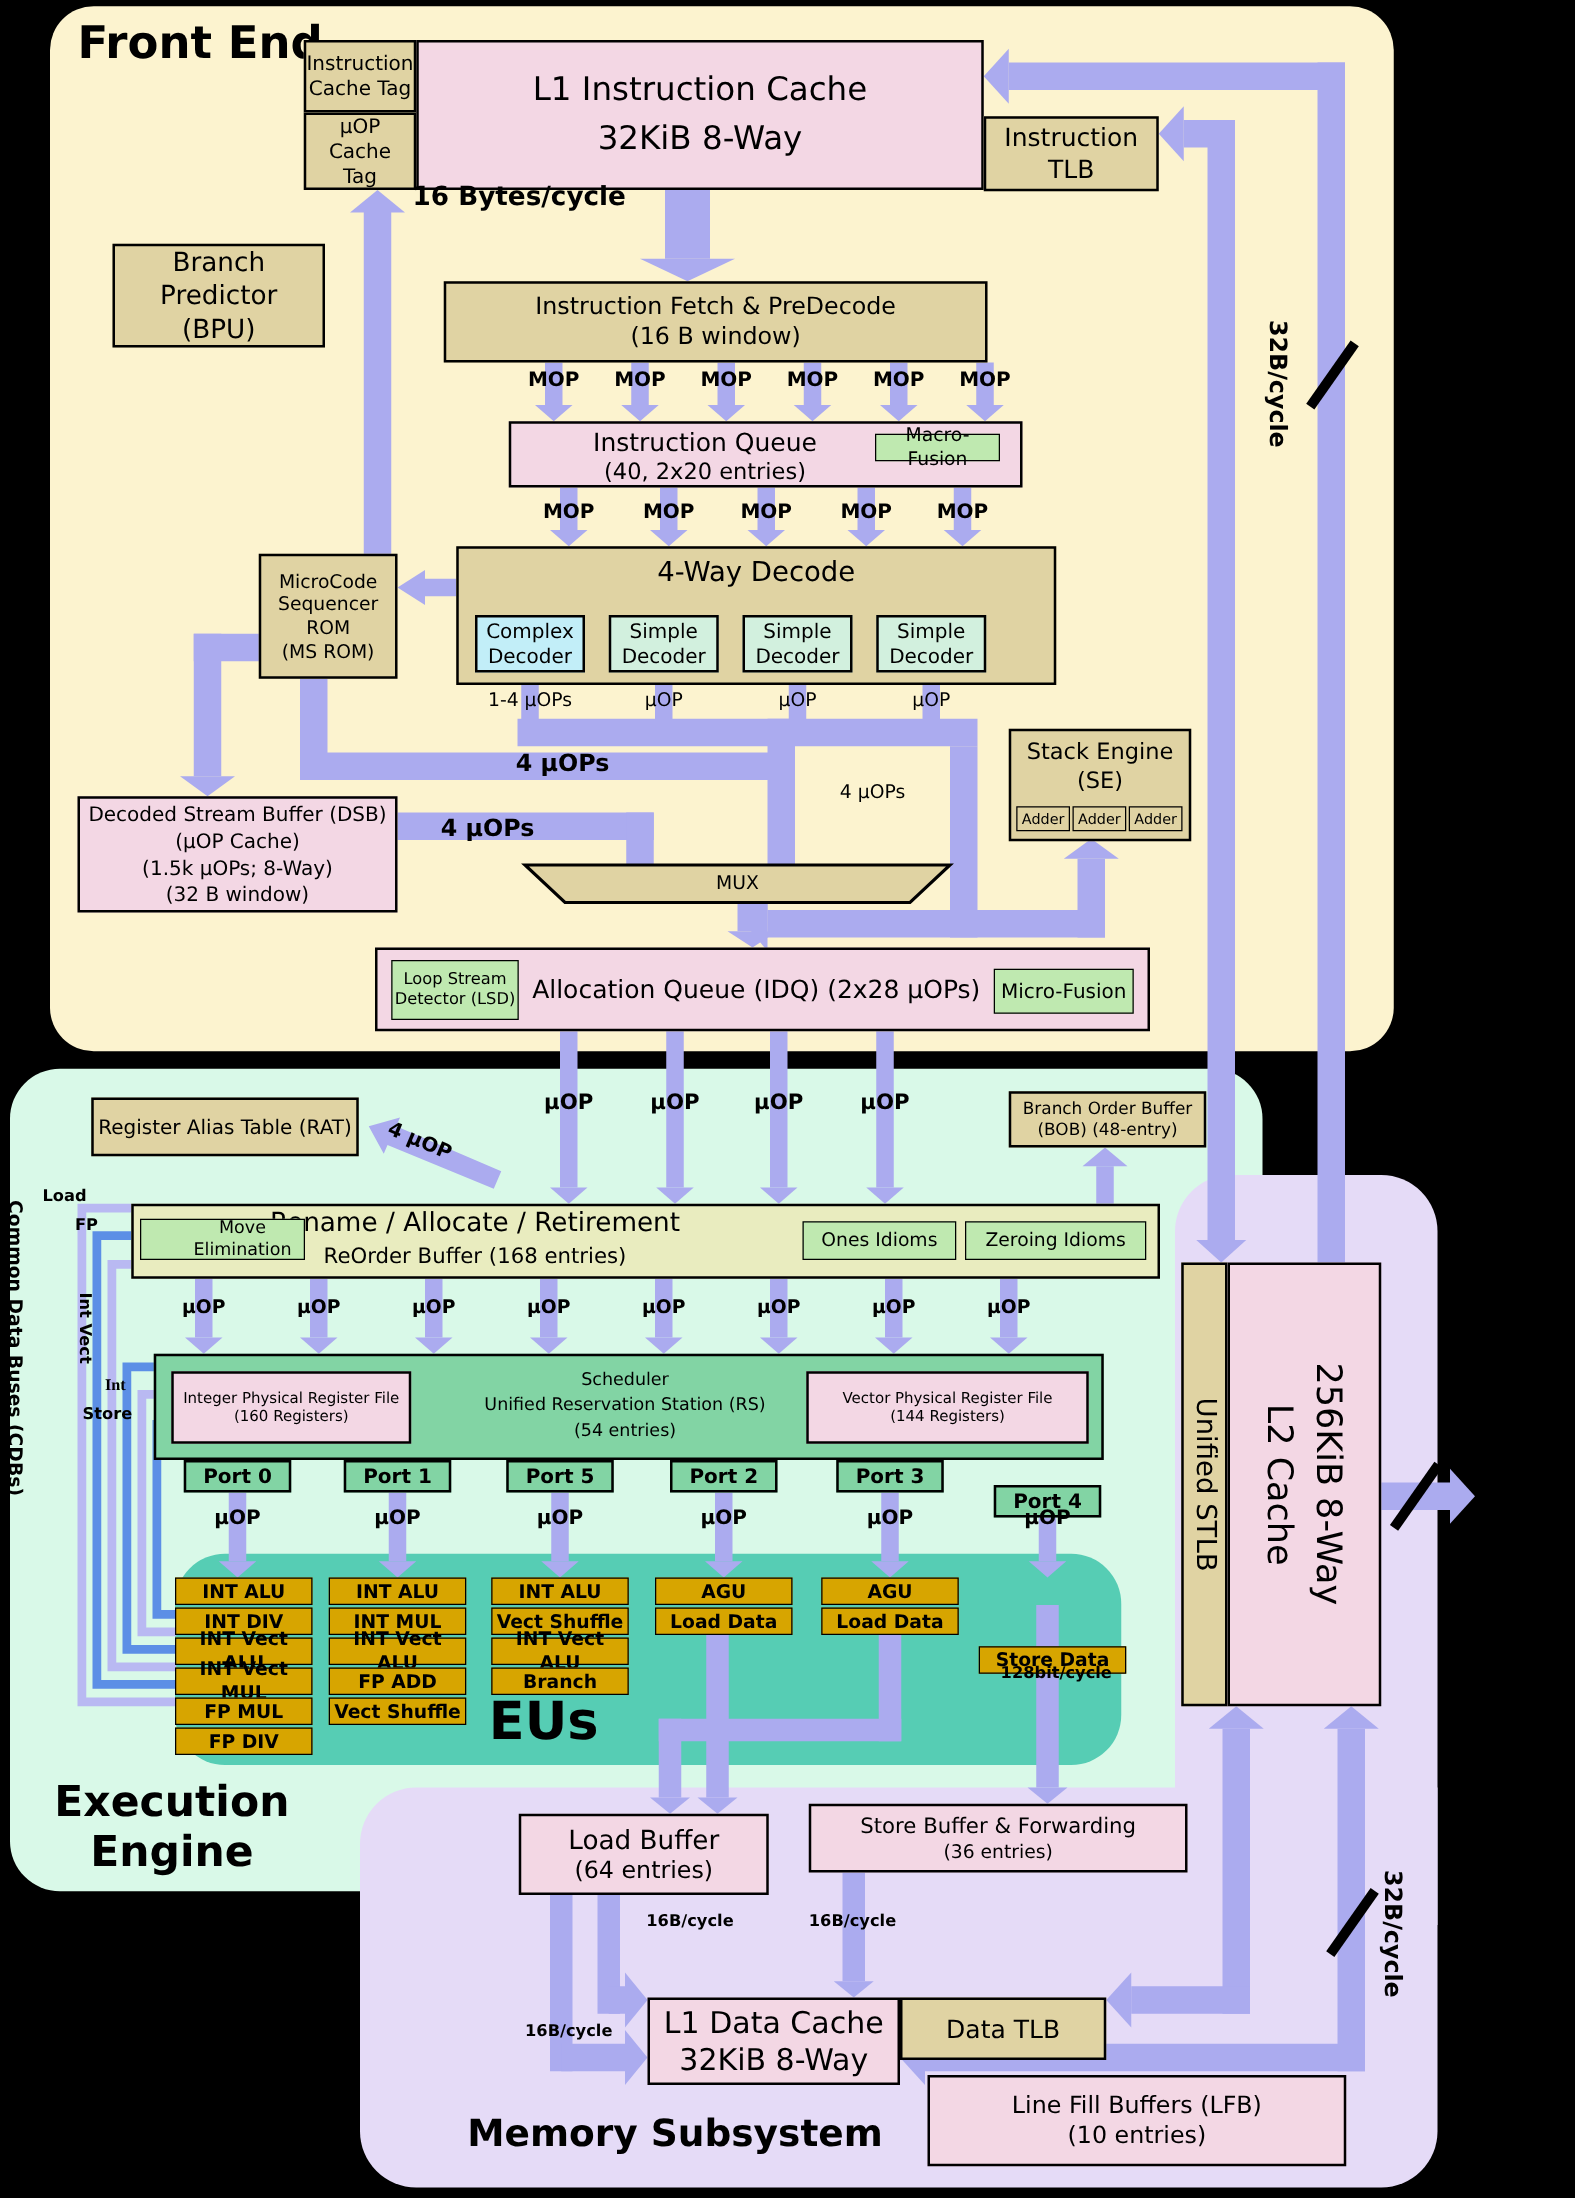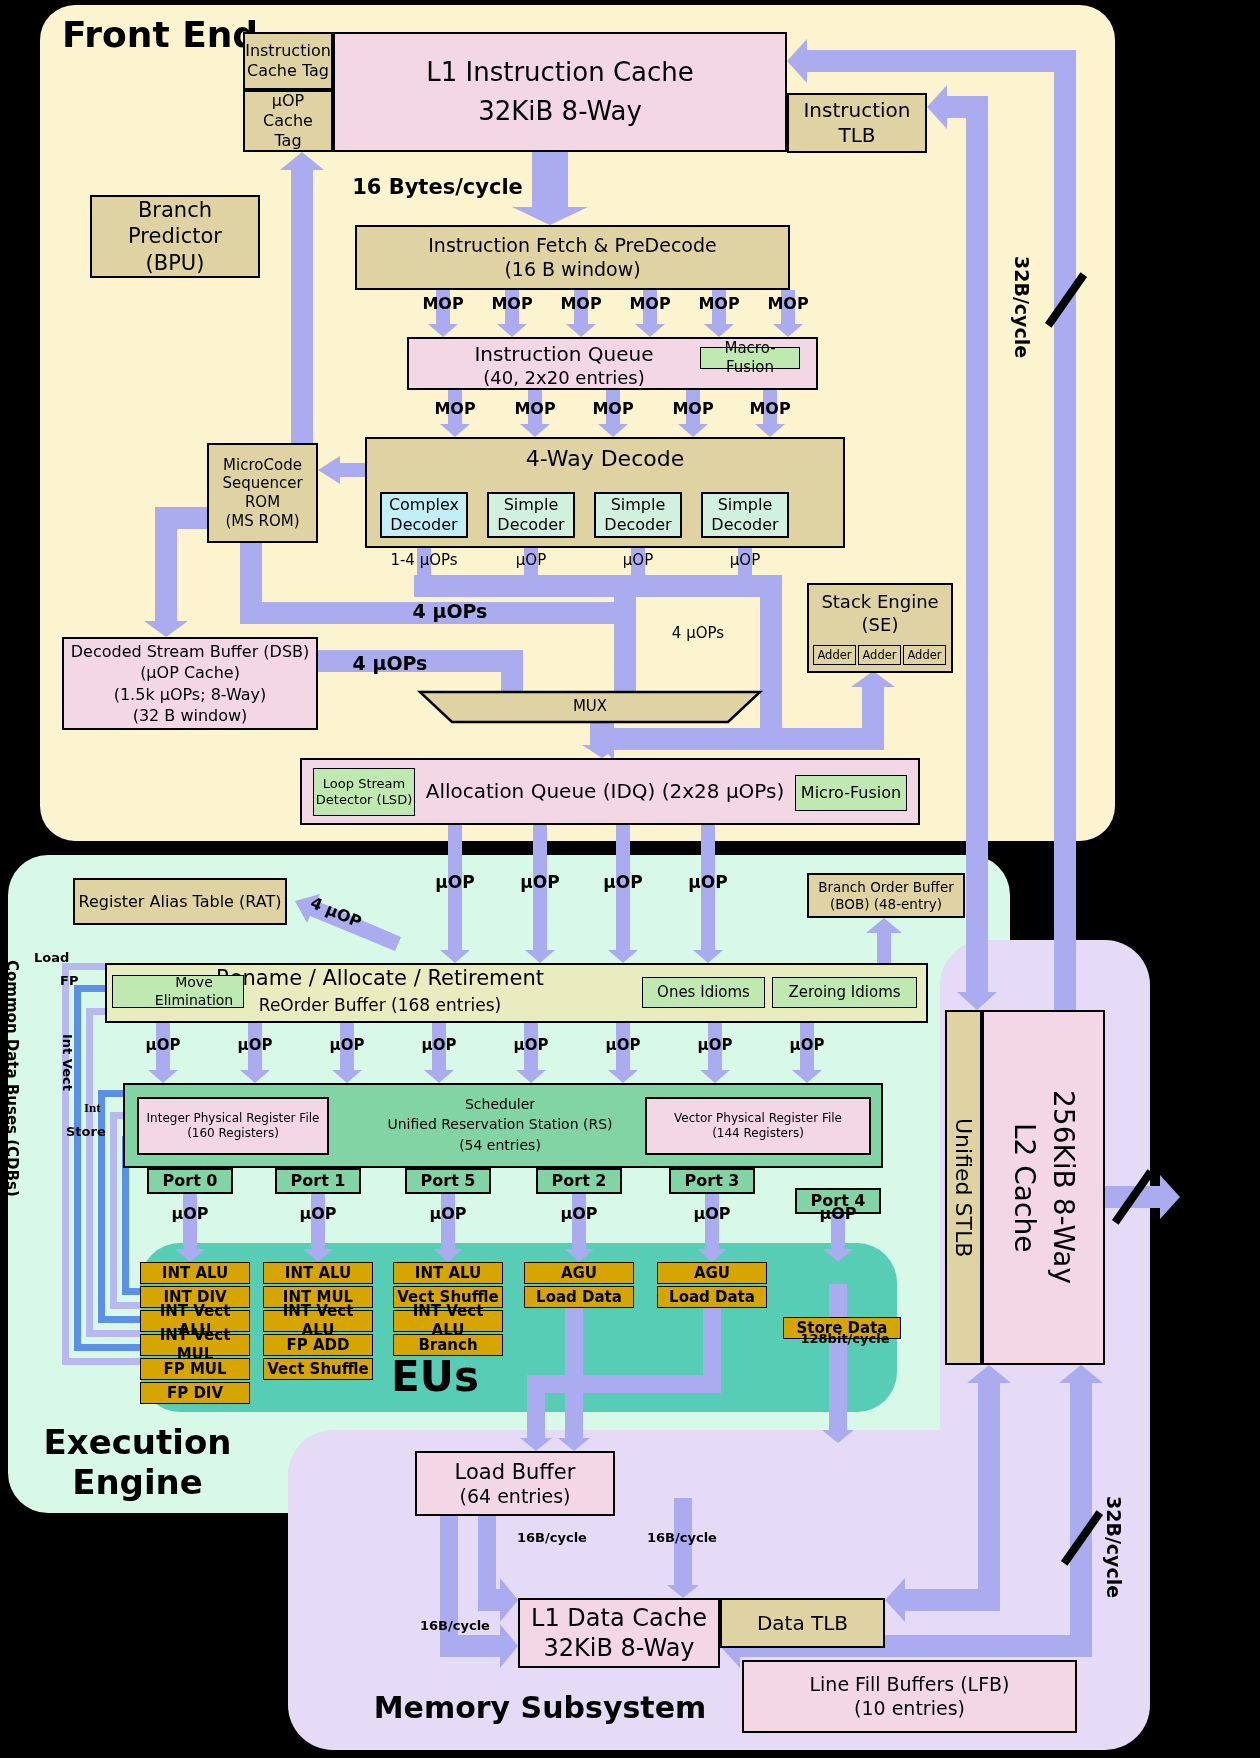--- a/index.html
+++ b/index.html
@@ -213,21 +213,21 @@
     <span>Tag</span>
   </div>
   <div class="bx pink" style="left:333px;top:32px;width:454px;height:120px;font-size:26px;line-height:1.5;">
     <span>L1 Instruction Cache</span>
     <span>32KiB 8-Way</span>
   </div>
   <div class="bx tan" style="left:787px;top:93px;width:140px;height:60px;font-size:20px;">
     <span>Instruction</span>
     <span>TLB</span>
   </div>
-  <div class="lb b" style="left:330px;top:175px;width:215px;text-align:center;font-size:21px;">16 Bytes/cycle</div>
+  <div class="lb b" style="left:330px;top:145px;width:215px;text-align:left;font-size:21px;">16 Bytes/cycle</div>
 
   <div class="bx tan" style="left:90px;top:195px;width:170px;height:83px;font-size:21px;">
     <span>Branch</span>
     <span>Predictor</span>
     <span>(BPU)</span>
   </div>
 
   <div class="bx tan" style="left:355px;top:225px;width:435px;height:65px;font-size:19px;">
     <span>Instruction Fetch &amp; PreDecode</span>
     <span>(16 B window)</span>
@@ -490,20 +490,24 @@
     <span class="vt" style="font-size:28px;">256KiB 8-Way</span>
   </div>
 
   <div class="lb b vt" style="left:1011px;top:256px;font-size:19px;">32B/cycle</div>
   <div class="lb b vt" style="left:1103px;top:1496px;font-size:19px;">32B/cycle</div>
 
   <div class="bx pink" style="left:415px;top:1451px;width:200px;height:65px;">
     <span style="font-size:21px;">Load Buffer</span>
     <span style="font-size:19px;">(64 entries)</span>
   </div>
+  <div class="bx pink" style="left:647px;top:1443px;width:303px;height:55px;">
+    <span style="font-size:17px;">Store Buffer &amp; Forwarding</span>
+    <span style="font-size:15px;">(36 entries)</span>
+  </div>
 
   <div class="lb b ctr" style="left:502px;top:1530px;width:100px;font-size:13px;">16B/cycle</div>
   <div class="lb b ctr" style="left:632px;top:1530px;width:100px;font-size:13px;">16B/cycle</div>
   <div class="lb b ctr" style="left:405px;top:1618px;width:100px;font-size:13px;">16B/cycle</div>
 
   <div class="bx pink" style="left:518px;top:1598px;width:202px;height:70px;font-size:24px;">
     <span>L1 Data Cache</span>
     <span>32KiB 8-Way</span>
   </div>
   <div class="bx tan" style="left:720px;top:1598px;width:165px;height:50px;font-size:20px;">

